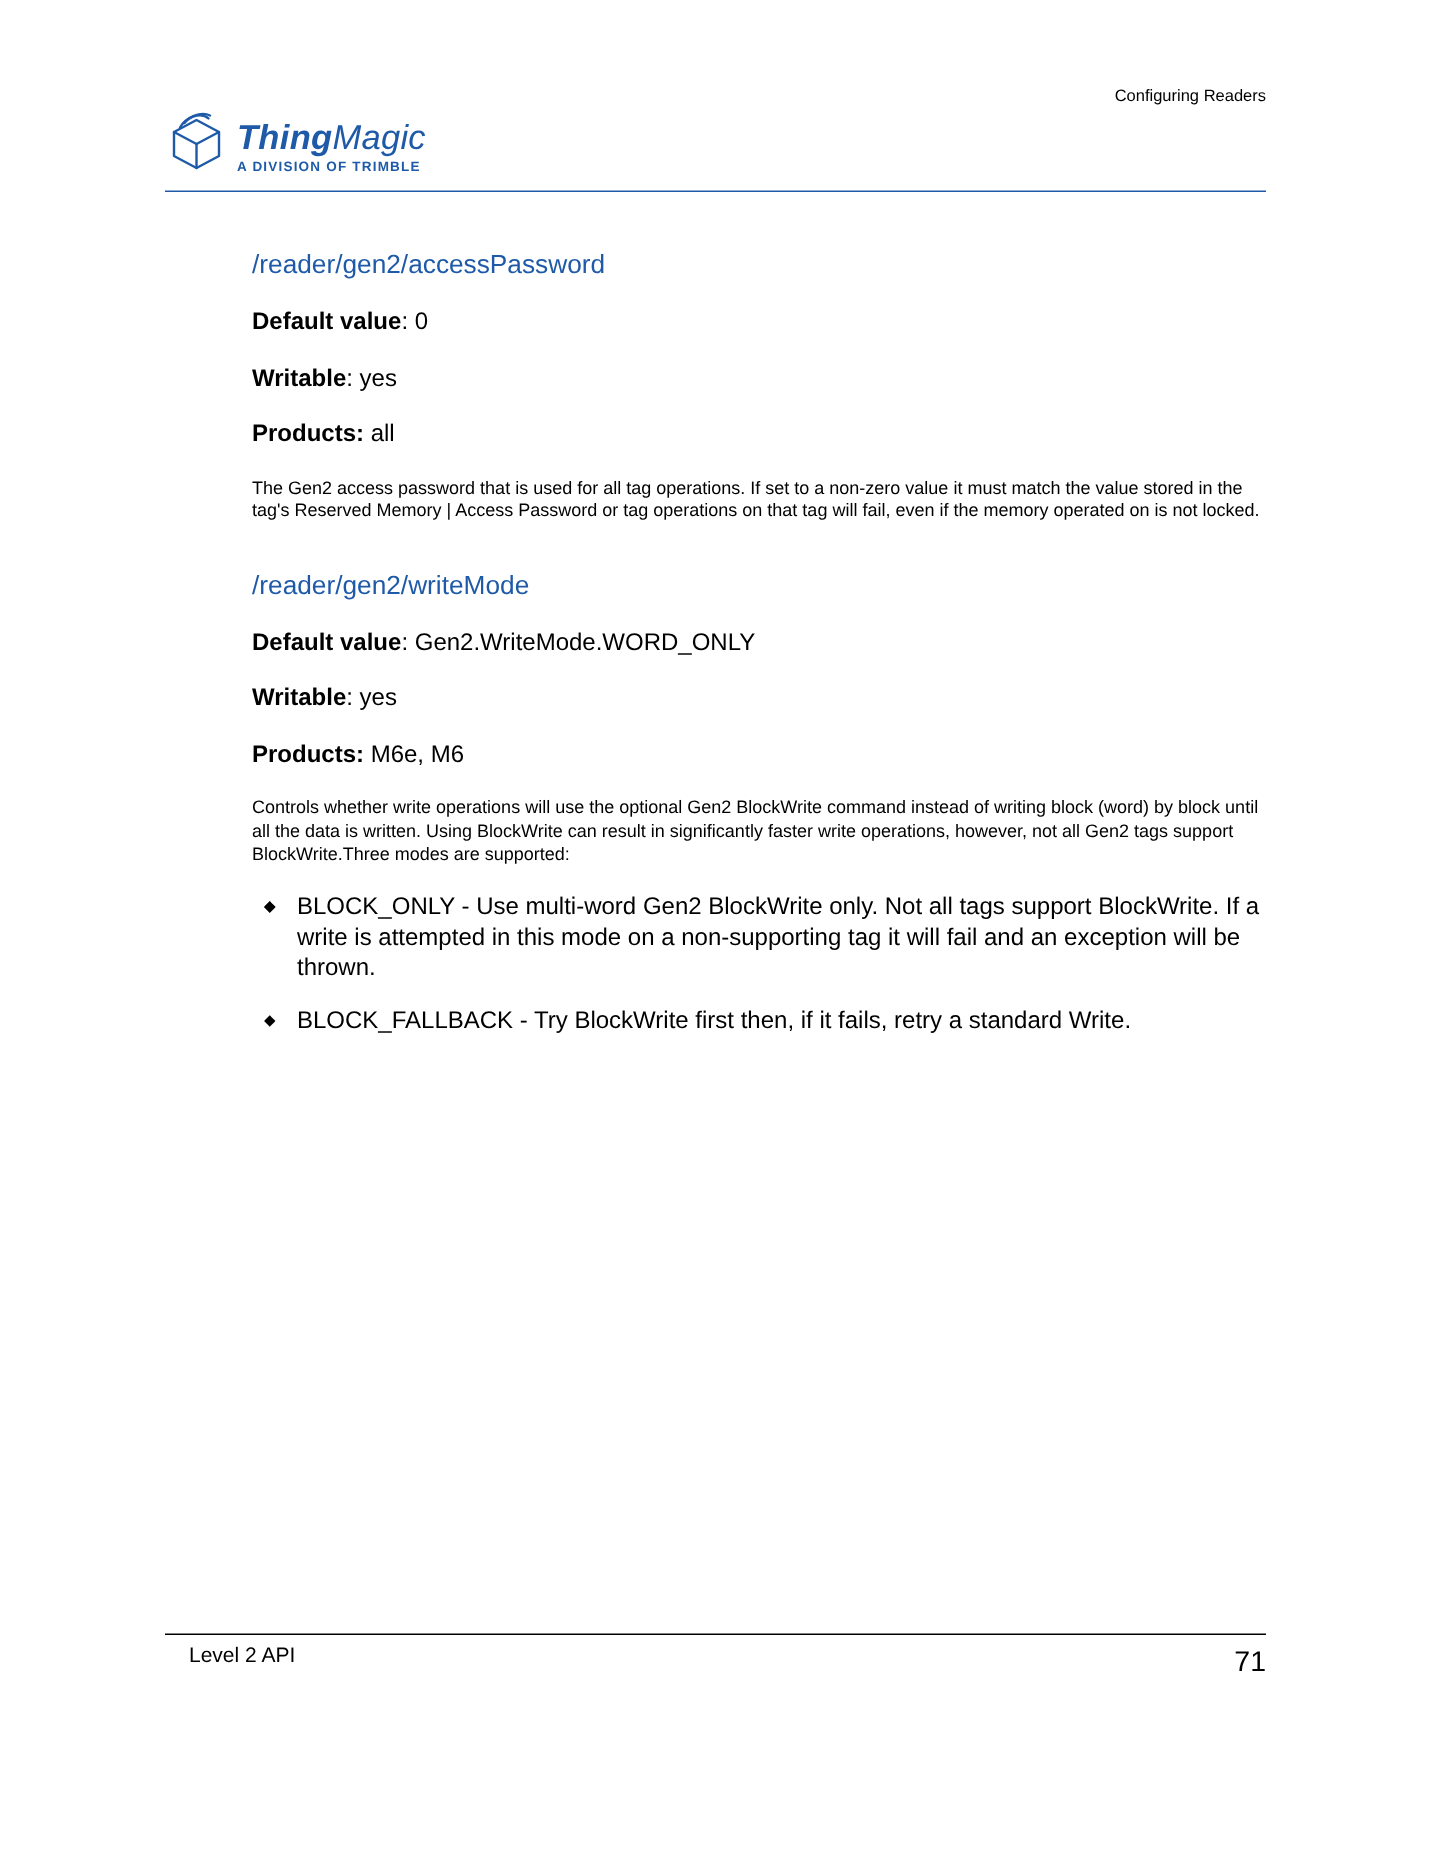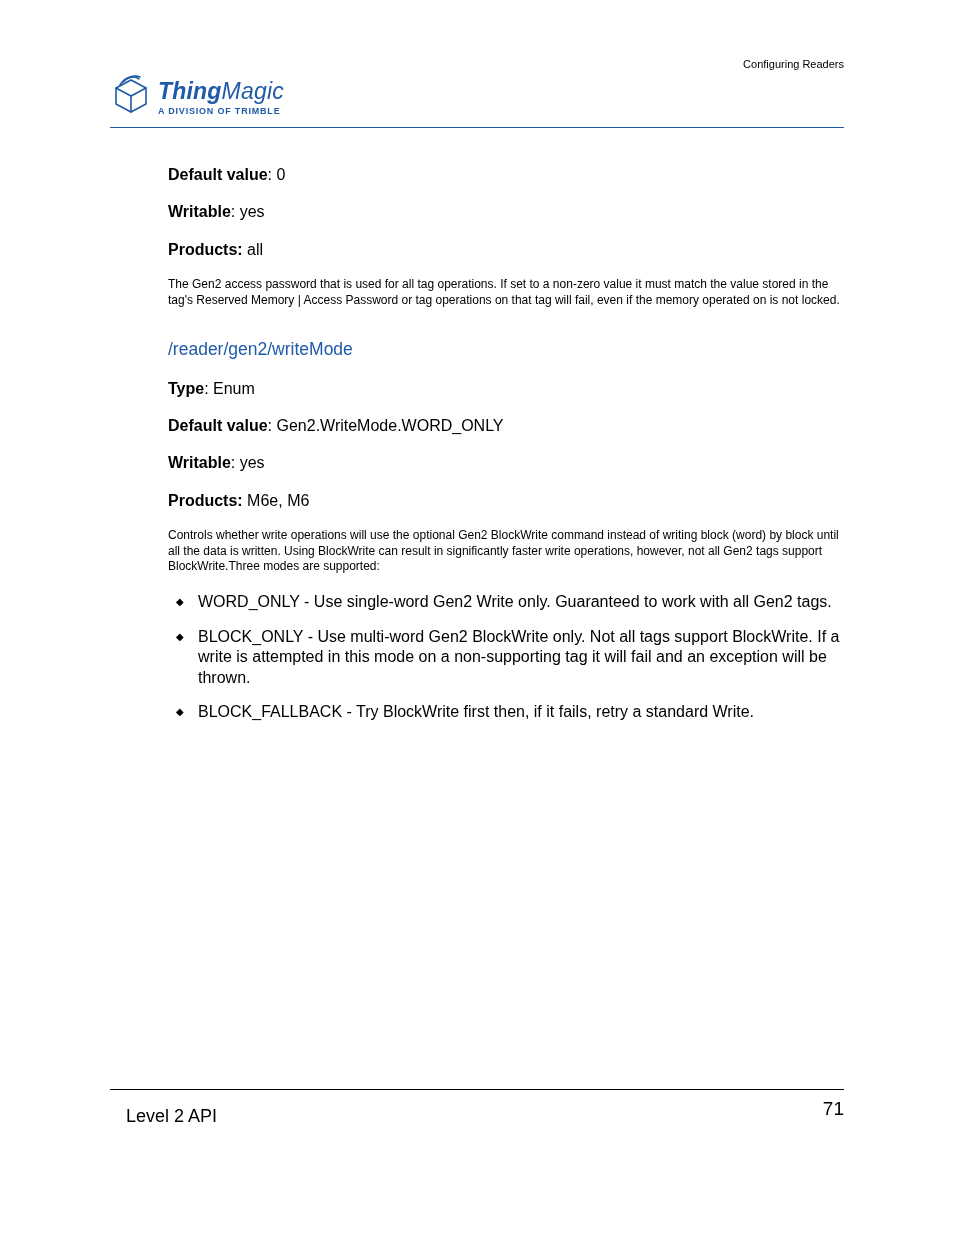--- a/index.html
+++ b/index.html
@@ -18,21 +18,21 @@
   .sec-heading { color: #1e5aa8; font-size: 17.5px; margin-bottom: 18px; }
   .kv { margin-bottom: 17px; font-size: 16px; }
   .kv .k { font-weight: bold; }
   .para { margin-bottom: 30px; font-size: 12px; line-height: 1.28; }
   .section2 { margin-top: 8px; }
   ul.modes { list-style: none; margin-top: 0; margin-bottom: 0; }
   ul.modes li { position: relative; padding-left: 30px; margin-bottom: 14px; font-size: 16px; line-height: 1.28; }
   ul.modes li .bullet { position: absolute; left: 8px; top: 4px; font-size: 10px; color: #000; }
 
   .footer { position: absolute; left: 110px; right: 110px; bottom: 112px; border-top: 1px solid #000; height: 34px; }
-  .footer-left { position: absolute; left: 16px; top: 16px; font-size: 18px; }
+  .footer-left { position: absolute; left: 16px; top: 5px; font-size: 14px; }
   .footer-right { position: absolute; right: 0; top: 8px; font-size: 19px; }
 </style>
 </head>
 <body>
 
 <div class="page">
 
   <div class="header">
     <div class="header-title">Configuring Readers</div>
     <div class="logo-wrap">
@@ -50,35 +50,35 @@
       <span class="logo-text">
         <span class="logo-main"><span>Thing</span><span class="light">Magic</span></span>
         <span class="logo-sub">A DIVISION OF TRIMBLE</span>
       </span>
     </div>
   </div>
 
   <div class="content">
 
     <div>
+      <div class="sec-heading">/reader/gen2/accessPassword</div>
       <div class="kv"><span class="k">Default value</span><span>: 0</span></div>
       <div class="kv"><span class="k">Writable</span><span>: yes</span></div>
       <div class="kv"><span class="k">Products:</span><span> all</span></div>
       <div class="para">The Gen2 access password that is used for all tag operations. If set to a non-zero value it must match the value stored in the tag's Reserved Memory | Access Password or tag operations on that tag will fail, even if the memory operated on is not locked.</div>
     </div>
 
     <div class="section2">
       <div class="sec-heading">/reader/gen2/writeMode</div>
-      <div class="kv"><span class="k">Type</span><span>: Enum</span></div>
       <div class="kv"><span class="k">Default value</span><span>: Gen2.WriteMode.WORD_ONLY</span></div>
       <div class="kv"><span class="k">Writable</span><span>: yes</span></div>
       <div class="kv"><span class="k">Products:</span><span> M6e, M6</span></div>
       <div class="para" style="margin-bottom:18px;">Controls whether write operations will use the optional Gen2 BlockWrite command instead of writing block (word) by block until all the data is written. Using BlockWrite can result in significantly faster write operations, however, not all Gen2 tags support BlockWrite.Three modes are supported:</div>
       <ul class="modes">
-        <li><span class="bullet">◆</span><span>WORD_ONLY - Use single-word Gen2 Write only. Guaranteed to work with all Gen2 tags.</span></li>
+        <li><span class="bullet">◆</span></li>
         <li><span class="bullet">◆</span><span>BLOCK_ONLY - Use multi-word Gen2 BlockWrite only. Not all tags support BlockWrite. If a write is attempted in this mode on a non-supporting tag it will fail and an exception will be thrown.</span></li>
         <li><span class="bullet">◆</span><span>BLOCK_FALLBACK - Try BlockWrite first then, if it fails, retry a standard Write.</span></li>
       </ul>
     </div>
 
   </div>
 
   <div class="footer">
     <div class="footer-left">Level 2 API</div>
     <div class="footer-right">71</div>

